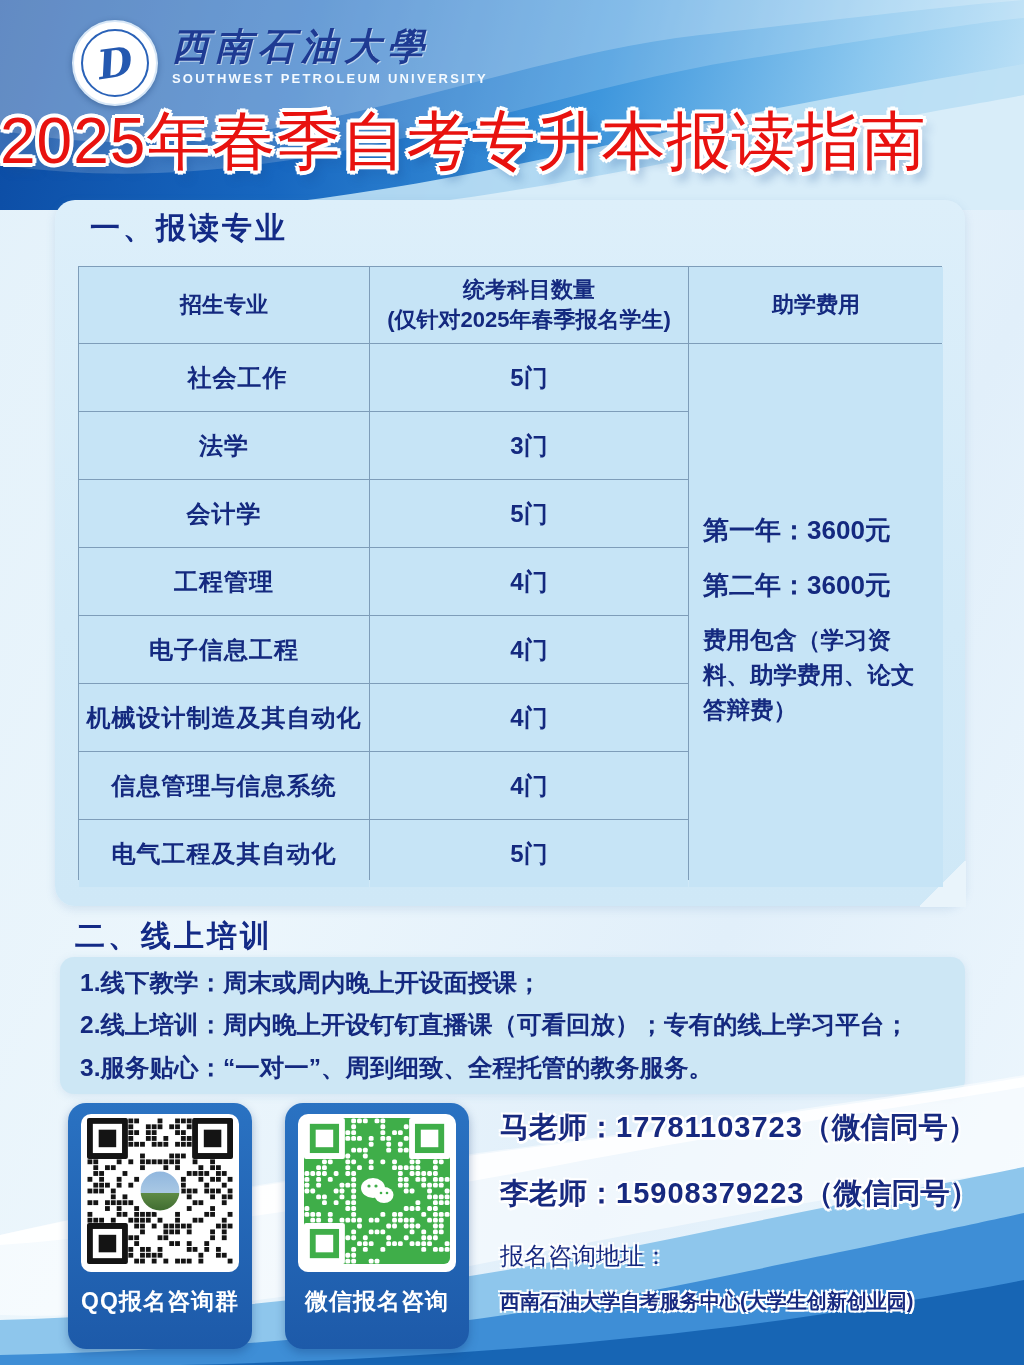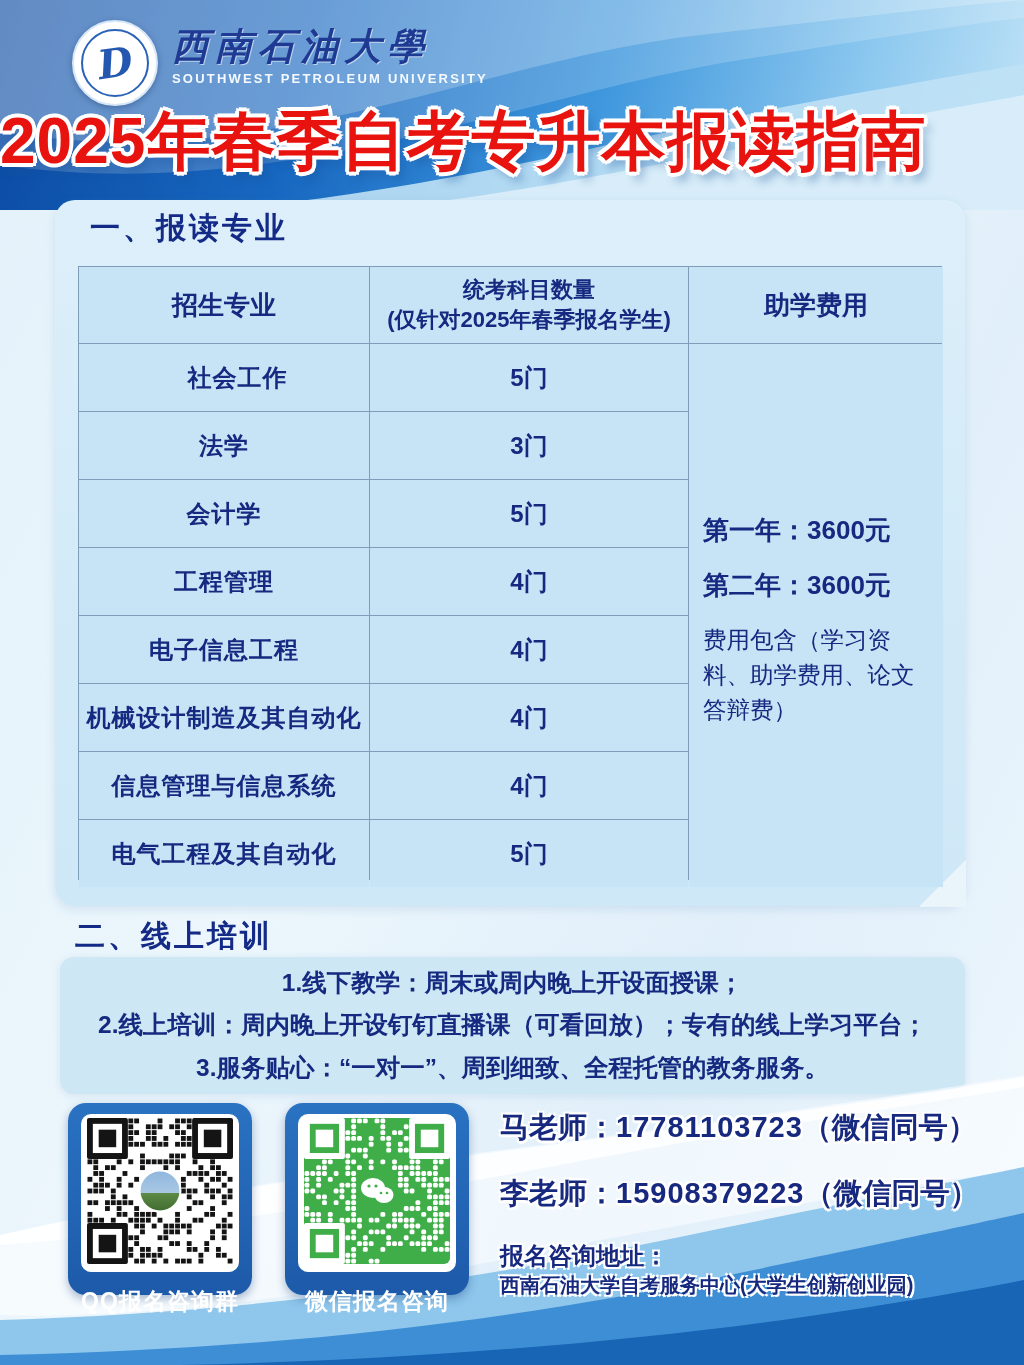--- a/index.html
+++ b/index.html
@@ -16,65 +16,65 @@
   .emblem-inner{width:64px;height:64px;border-radius:50%;border:2px solid #2a62b8;
     display:flex;align-items:center;justify-content:center;}
   .emblem-d{font-family:"DejaVu Serif","Liberation Serif",serif;font-style:italic;font-weight:bold;
     font-size:40px;color:#2458b0;transform:rotate(-8deg);line-height:1;}
   .uni-text{margin-left:14px;padding-top:6px;}
   .uni-cn{font-family:"DejaVu Serif","Liberation Serif",serif;font-style:italic;font-weight:bold;
     font-size:37px;color:#1e3a92;letter-spacing:6px;line-height:1.1;
     text-shadow:1px 1px 0 rgba(255,255,255,.55);}
   .uni-en{font-size:13px;color:#f4faff;font-weight:bold;letter-spacing:2.2px;margin-top:4px;}
   .main-title{position:absolute;left:0;top:98px;width:820px;text-align:center;z-index:5;
-    font-size:64px;font-weight:bold;color:#e8120f;letter-spacing:1px;white-space:nowrap;
+    font-size:64px;font-weight:normal;color:#e8120f;letter-spacing:1px;white-space:nowrap;
     text-shadow:-3px -3px 0 #fff,3px -3px 0 #fff,-3px 3px 0 #fff,3px 3px 0 #fff,
       -4px 0 0 #fff,4px 0 0 #fff,0 -4px 0 #fff,0 4px 0 #fff,6px 8px 10px rgba(25,80,150,.45);}
   
   .panel1{position:absolute;left:55px;top:200px;width:910px;height:706px;border-radius:20px;
     background:linear-gradient(180deg,#ddeffa 0%,#d2eaf8 60%,#cfe8f7 100%);
     box-shadow:0 3px 10px rgba(90,140,190,.18);}
   .notch{position:absolute;right:-1px;bottom:-1px;width:46px;height:46px;
     background:linear-gradient(135deg,transparent 48%,#e9f4fb 49%);}
   .sec-head{position:absolute;font-size:30px;font-weight:bold;color:#132a86;letter-spacing:3px;}
   .sec1-head{left:90px;top:208px;}
   .sec2-head{left:75px;top:916px;}
   
   .table{position:absolute;left:78px;top:266px;width:862px;height:612px;
     display:grid;grid-template-columns:290px 318px 254px;
     grid-template-rows:76px repeat(8,67px);
     border:1px solid #7e9db9;background:#7e9db9;grid-gap:1px;}
   .cell{background:#c6e4f6;display:flex;align-items:center;justify-content:center;
     color:#14297f;font-weight:bold;text-align:center;}
-  .cell.hdr{font-size:26px;}
+  .cell.hdr{font-size:22px;}
   .cell.hdr2{flex-direction:column;font-size:22px;line-height:1.35;}
   .cell.major{font-size:24px;letter-spacing:1px;}
   .cell.count{font-size:24px;}
   .cell.fee{grid-row:2 / span 8;grid-column:3;flex-direction:column;align-items:flex-start;
     justify-content:center;padding:0 14px;}
   .fee-line{font-size:26px;color:#14297f;font-weight:bold;margin:10px 0;}
-  .fee-para{font-size:23.5px;color:#14297f;font-weight:normal;line-height:1.5;margin-top:10px;text-align:left;}
+  .fee-para{font-size:23.5px;color:#14297f;font-weight:bold;line-height:1.5;margin-top:10px;text-align:left;}
   
   .panel2{position:absolute;left:60px;top:957px;width:905px;height:137px;border-radius:14px;
     background:#cde7f5;box-shadow:0 2px 8px rgba(90,140,190,.15);
-    display:flex;flex-direction:column;justify-content:center;padding:6px 0;box-sizing:border-box;text-align:center;}
+    display:flex;flex-direction:column;justify-content:center;padding:6px 0;box-sizing:border-box;}
   .adv-line{font-size:24.5px;font-weight:bold;color:#14297f;line-height:1.72;margin:0 20px;white-space:nowrap;}
   
   .waves{position:absolute;left:0;bottom:0;width:1024px;height:310px;z-index:1;}
-  .qr-card{position:absolute;top:1103px;width:184px;height:192px;border-radius:18px;z-index:3;
+  .qr-card{position:absolute;top:1103px;width:184px;height:246px;border-radius:18px;z-index:3;
     background:linear-gradient(180deg,#2a72c2 0%,#1d5aa9 100%);
     box-shadow:0 4px 10px rgba(20,60,120,.35);text-align:center;}
   .qr-frame{margin:11px auto 0;width:158px;height:158px;background:#fff;border-radius:10px;
     display:flex;align-items:center;justify-content:center;}
   .qr-label{margin-top:14px;font-size:23px;font-weight:bold;color:#fff;letter-spacing:1px;}
   .contact{position:absolute;left:500px;top:1108px;width:520px;z-index:3;}
   .c-line{font-size:29px;font-weight:bold;color:#17297f;white-space:nowrap;margin-bottom:26px;
     text-shadow:-2px -2px 0 #fff,2px -2px 0 #fff,-2px 2px 0 #fff,2px 2px 0 #fff,0 3px 0 #fff;}
   .c-line .phone{letter-spacing:1px;}
-  .addr-label{font-size:24px;font-weight:bold;color:#17297f;
+  .addr-label{font-size:24px;font-weight:normal;color:#17297f;margin-bottom:16px;
     text-shadow:-2px -2px 0 #fff,2px -2px 0 #fff,-2px 2px 0 #fff,2px 2px 0 #fff;}
   .addr{font-size:20px;font-weight:bold;color:#17297f;white-space:nowrap;
     text-shadow:-2px -2px 0 #fff,2px -2px 0 #fff,-2px 2px 0 #fff,2px 2px 0 #fff;}
 </style>
 </head>
 <body>
 
 <div id="poster">
 
   <div class="banner">

